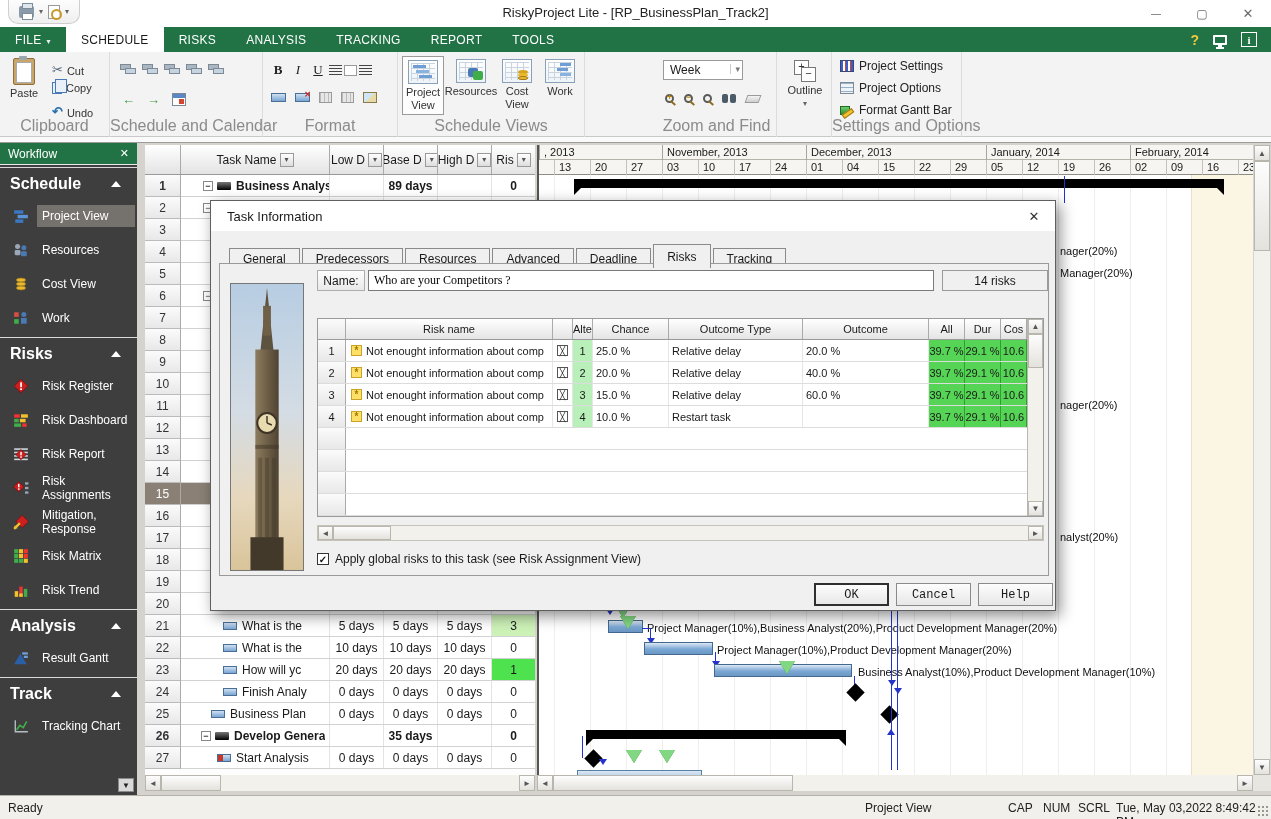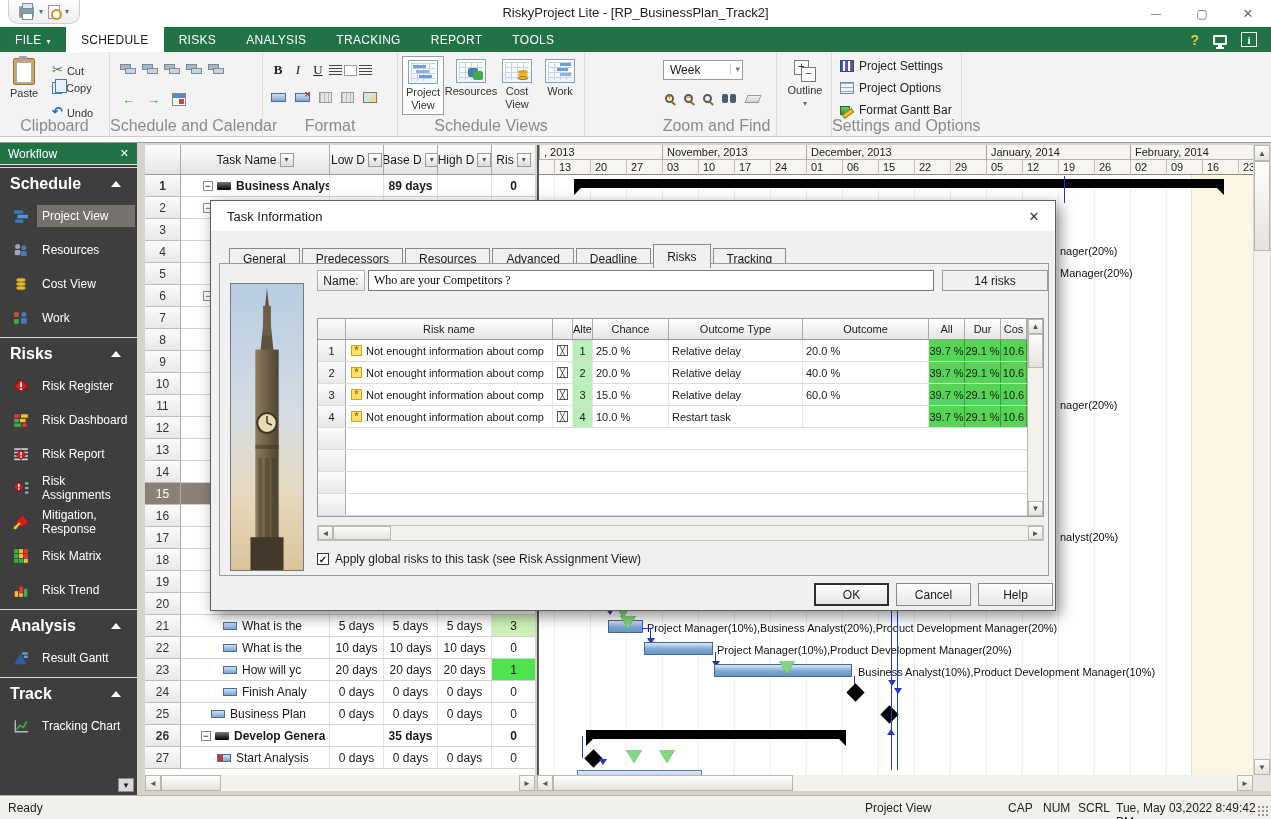--- a/index.html
+++ b/index.html
@@ -205,21 +205,21 @@
   .risk-ic::after { content:'*'; }
   .chk-x { width:11px; height:11px; border:1px solid #555; background:#fff; font-size:9px; line-height:10px; text-align:center; color:#333; }
   .chk-x::after { content:'╳'; }
   .rt-vscroll { position:absolute; right:0; top:0; width:16px; height:197px; background:#f3f1ec; border-left:1px solid #b9b6ae; display:flex; flex-direction:column; }
   .rt-vscroll .sb-btn { height:15px; } .rt-vscroll .sb-thumb { height:34px; } .rt-vscroll .trackfill { flex:1; }
   .dlg-hscroll { position:absolute; left:97px; top:261px; width:727px; height:16px; background:#f3f1ec; border:1px solid #c5c2ba; display:flex; }
   .dlg-hscroll .sb-btn { width:15px; } .dlg-hscroll .sb-thumb { width:58px; } .dlg-hscroll .trackfill { flex:1; }
   .dlg-check { position:absolute; left:97px; top:288px; display:flex; align-items:center; gap:6px; font-size:12px; }
   .cbox { width:12px; height:12px; border:1px solid #333; background:#fff; color:#111; font-size:10px; line-height:11px; text-align:center; }
   .cbox::after { content:'✓'; font-weight:bold; }
-  .dlg-btn { position:absolute; top:382px; width:75px; height:23px; background:linear-gradient(#fdfdfd,#e7e7e7); border:1px solid #8a8a8a; font-size:12px; display:flex; align-items:center; justify-content:center; font-family:Liberation Sans, sans-serif; }
+  .dlg-btn { position:absolute; top:382px; width:75px; height:23px; background:linear-gradient(#fdfdfd,#e7e7e7); border:1px solid #8a8a8a; font-size:12px; display:flex; align-items:center; justify-content:center; font-family:Liberation Mono, monospace; }
   .dlg-btn.default { border:2px solid #2f2f2f; }
   .b-ok { left:603px; } .b-cancel { left:685px; } .b-help { left:767px; }
 </style>
 </head>
 <body>
 
 <div id="app">
 
   <div class="titlebar">
     <div class="qat">
@@ -866,21 +866,21 @@
       </div>
     <div class="tl-weeks" id="tl-weeks">
         <div class="tl-week" style="left: 15px; width: 36px;">13</div>
         <div class="tl-week" style="left: 51px; width: 36px;">20</div>
         <div class="tl-week" style="left: 87px; width: 36px;">27</div>
         <div class="tl-week" style="left: 123px; width: 36px;">03</div>
         <div class="tl-week" style="left: 159px; width: 36px;">10</div>
         <div class="tl-week" style="left: 195px; width: 36px;">17</div>
         <div class="tl-week" style="left: 231px; width: 36px;">24</div>
         <div class="tl-week" style="left: 267px; width: 36px;">01</div>
-        <div class="tl-week" style="left: 303px; width: 36px;">06</div>
+        <div class="tl-week" style="left: 303px; width: 36px;">04</div>
         <div class="tl-week" style="left: 339px; width: 36px;">15</div>
         <div class="tl-week" style="left: 375px; width: 36px;">22</div>
         <div class="tl-week" style="left: 411px; width: 36px;">29</div>
         <div class="tl-week" style="left: 447px; width: 36px;">05</div>
         <div class="tl-week" style="left: 483px; width: 36px;">12</div>
         <div class="tl-week" style="left: 519px; width: 36px;">19</div>
         <div class="tl-week" style="left: 555px; width: 36px;">26</div>
         <div class="tl-week" style="left: 591px; width: 36px;">02</div>
         <div class="tl-week" style="left: 627px; width: 36px;">09</div>
         <div class="tl-week" style="left: 663px; width: 36px;">16</div>

